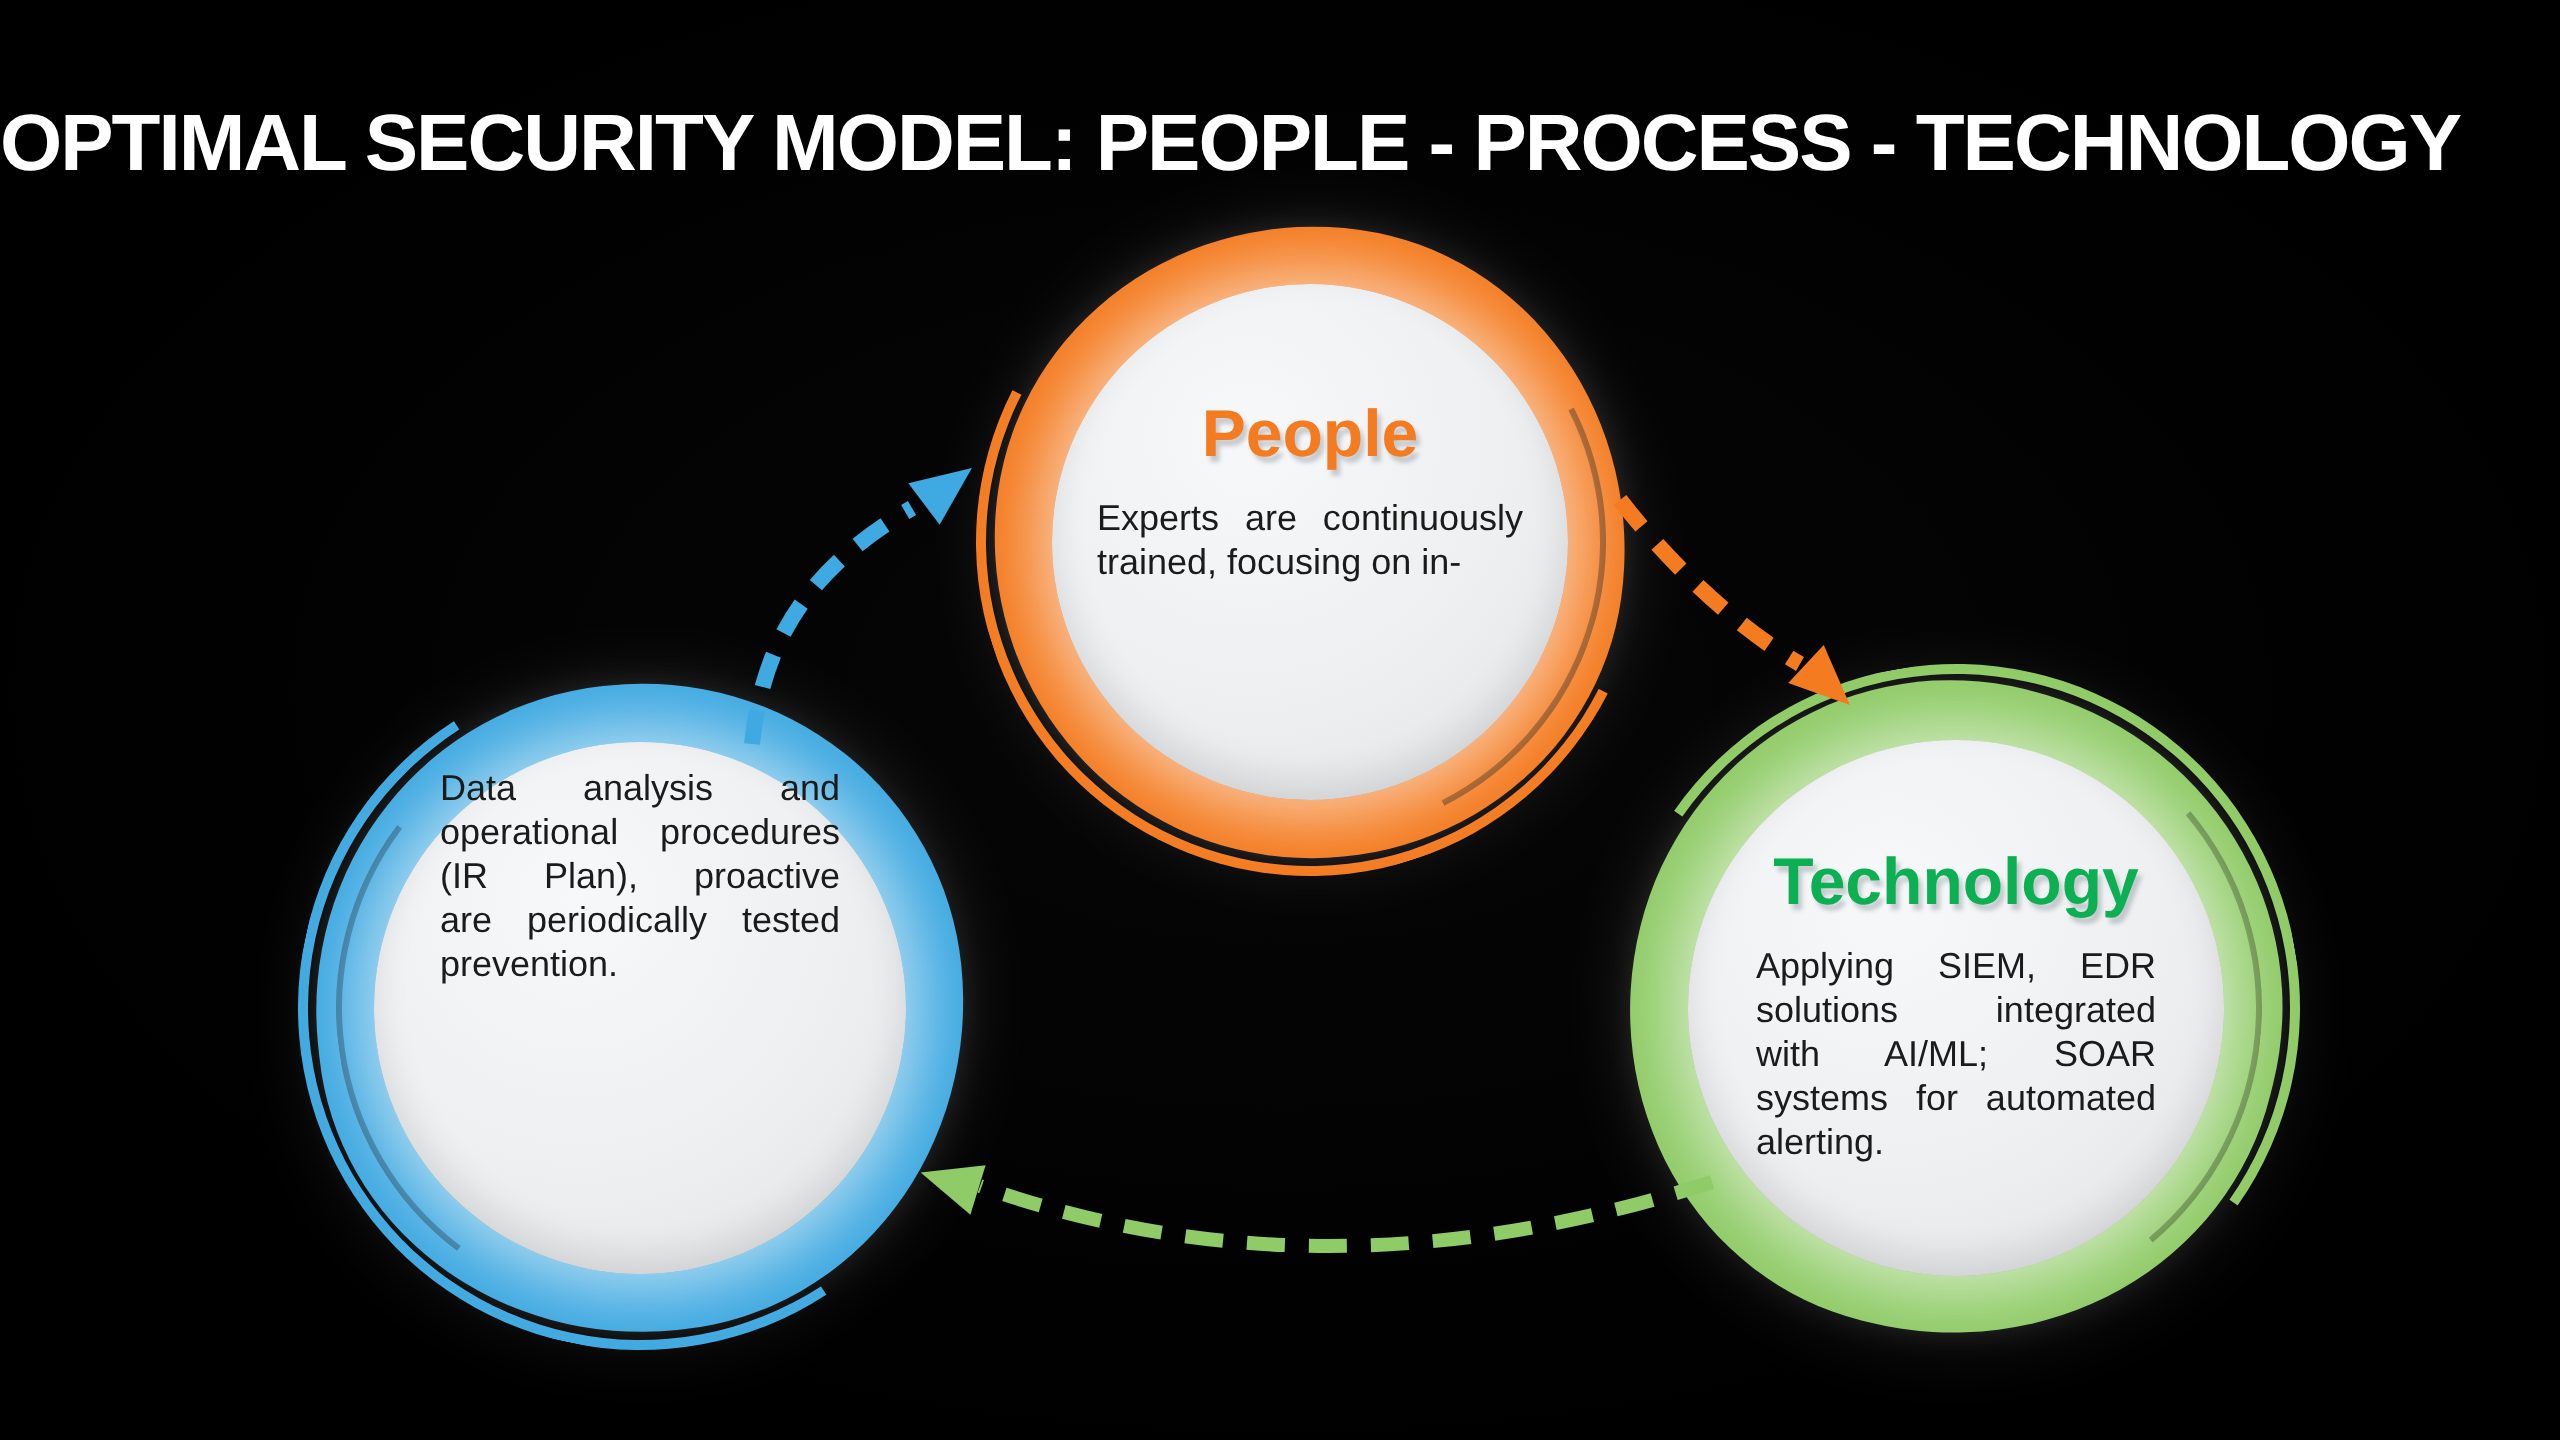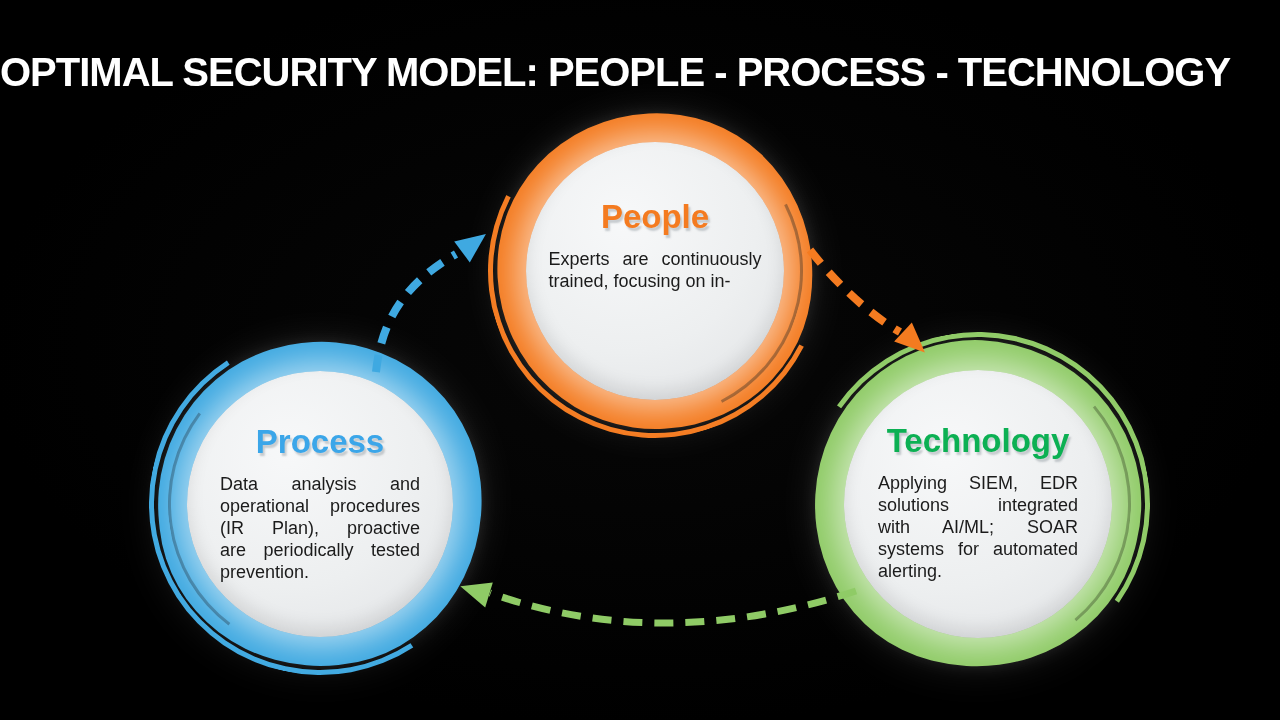--- a/index.html
+++ b/index.html
@@ -79,21 +79,20 @@
           <div class="jline">trained, focusing on in-</div>
         </div>
     </div>
   </div>
 
   <div class="node node-process" style="left: 158px; top: 342px; width: 324px; height: 324px; --ring: #3FA9E1;">
     <div class="ring-fill"></div>
     <div class="tail"></div>
     <div class="streak"></div>
     <div class="inner">
-      <div class="node-title" style="--tc: #3BA6E9;">Process</div>
       <div class="node-body">
           <div class="jline">Data analysis and</div>
           <div class="jline">operational procedures</div>
           <div class="jline">(IR Plan), proactive</div>
           <div class="jline">are periodically tested</div>
           <div class="jline">prevention.</div>
         </div>
     </div>
   </div>
 

